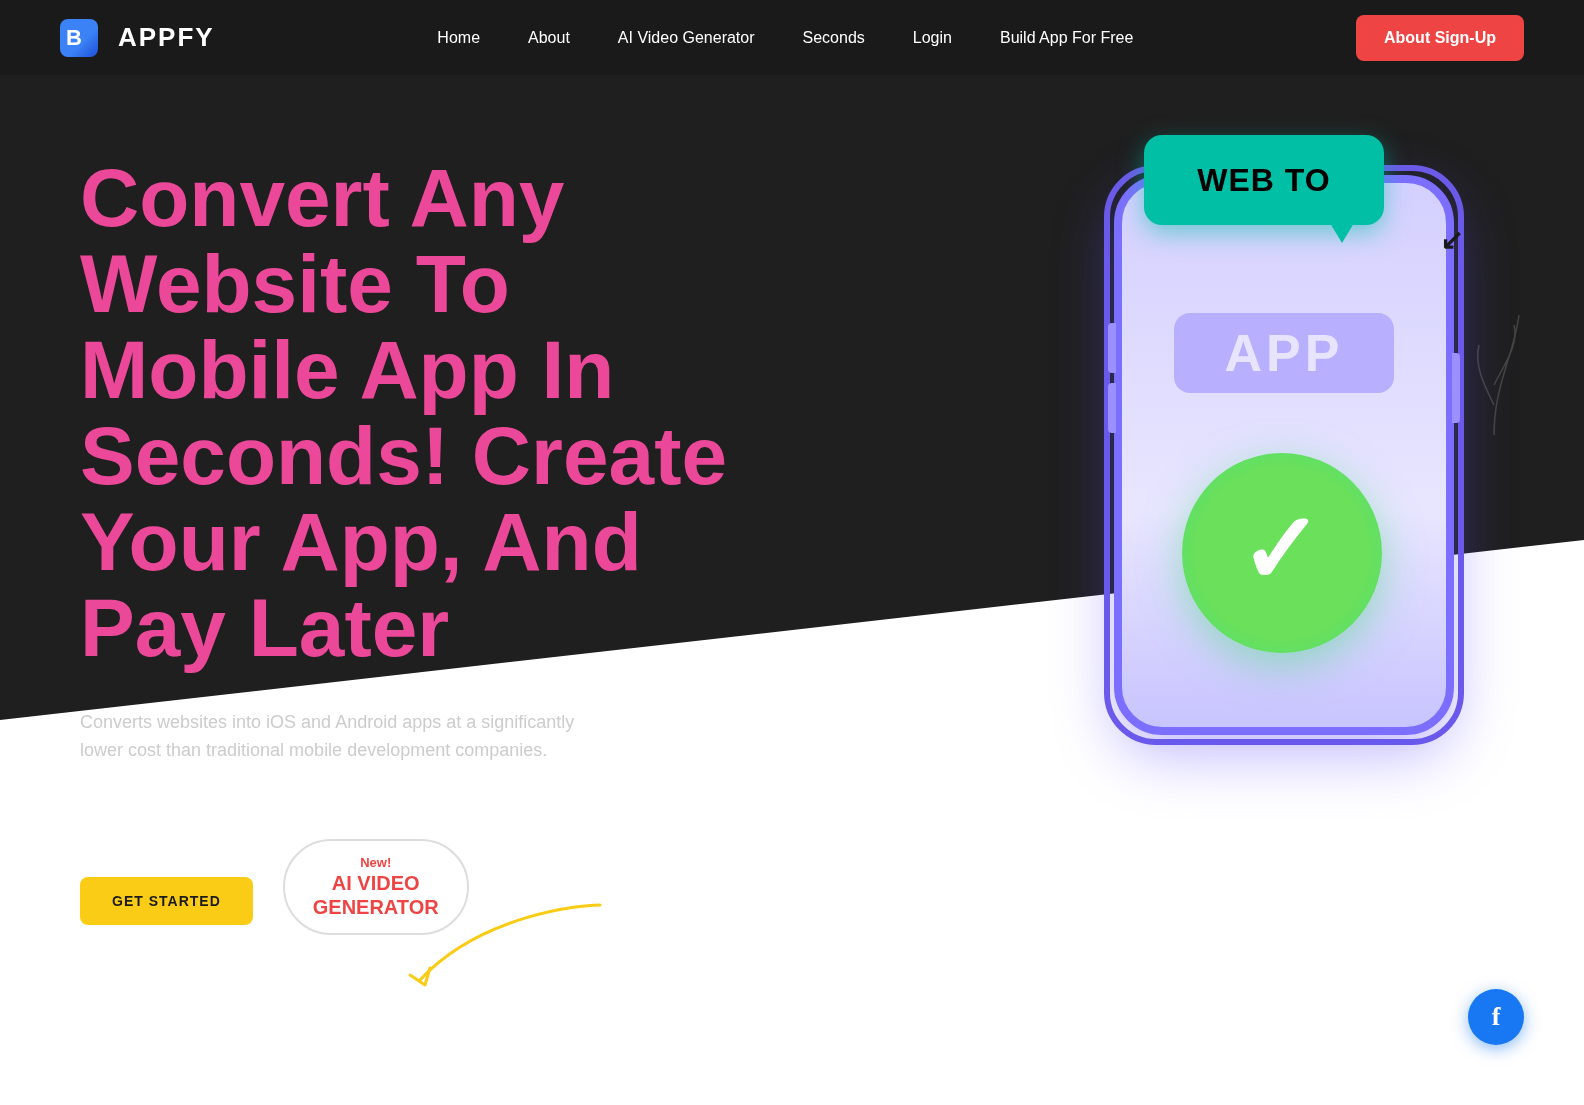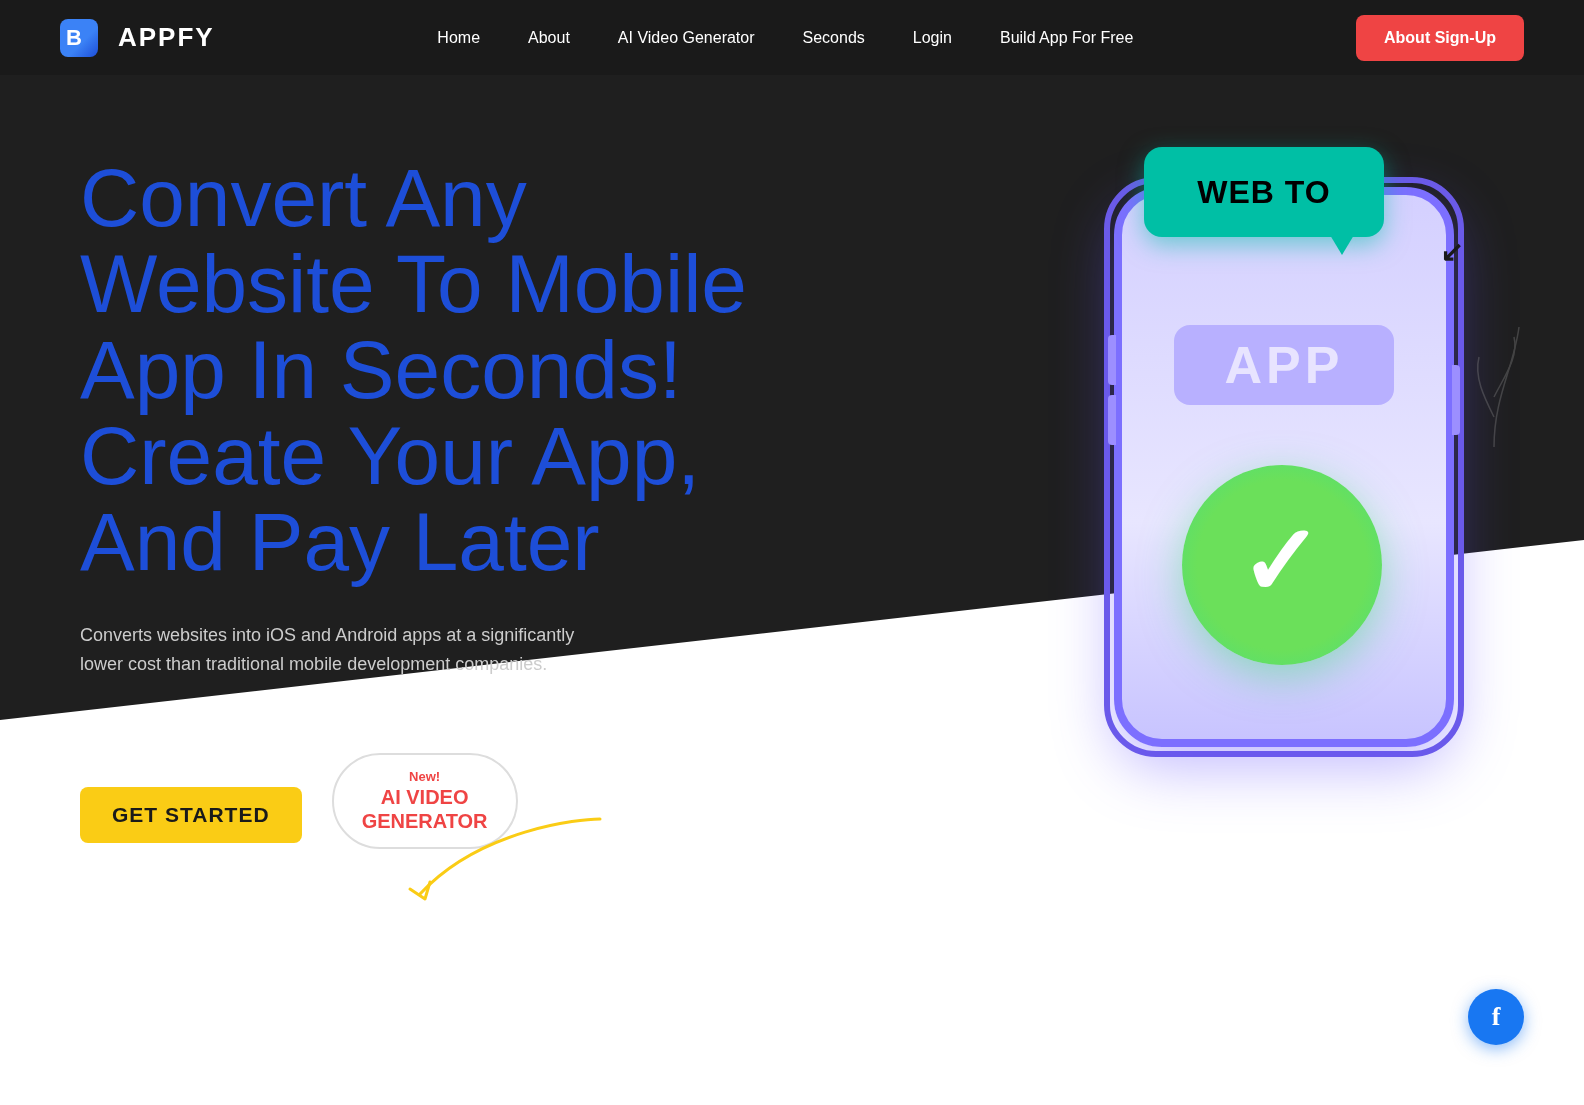--- a/index.html
+++ b/index.html
@@ -56,34 +56,34 @@
       z-index: 0;
     }
     .hero-content {
       position: relative; z-index: 2;
       display: flex; align-items: flex-start; justify-content: space-between;
       padding: 80px 80px 0 80px;
       max-width: 1584px;
     }
     .hero-left { max-width: 700px; }
     .hero-title {
-      font-size: 82px; font-weight: 400; color: #1d4ed8;
+      font-size: 82px; font-weight: 700; color: #ec4899;
       line-height: 1.05; margin-bottom: 36px;
     }
     .hero-subtitle {
       font-size: 18px; color: #ccc; line-height: 1.6;
       max-width: 520px; margin-bottom: 74px;
     }
     .hero-buttons {
       display: flex; align-items: center; gap: 30px; position: relative;
     }
     .btn-get-started {
       background: #facc15; color: #1a1a1a; border: none;
       padding: 16px 32px; border-radius: 8px;
-      font-size: 21px; font-weight: 900; cursor: pointer;
+      font-size: 14px; font-weight: 900; cursor: pointer;
       letter-spacing: 1px; text-transform: uppercase;
       font-family: 'Arial Black', sans-serif;
       margin-top: 28px;
     }
     .btn-ai-video {
       background: #fff; color: #1a1a1a; border: 2px solid #ddd;
       padding: 14px 28px; border-radius: 50px;
       font-size: 15px; font-weight: 800; cursor: pointer;
       display: flex; flex-direction: column; align-items: center;
       line-height: 1.2;
@@ -97,21 +97,21 @@
       width: 220px; height: 100px;
     }
 
     
     .hero-right {
       position: relative; width: 420px; flex-shrink: 0;
       margin-top: -20px;
     }
     .phone-wrapper {
       position: relative; width: 380px; height: 620px;
-      margin: 12px auto;
+      margin: 0 auto;
       padding-left: 8px;
     }
     
     .phone-body {
       position: absolute; top: 40px; left: 10px;
       width: 340px; height: 560px;
       background: linear-gradient(180deg, #d4d0ff 0%, #e8e6ff 60%, #c8c4ff 100%);
       border-radius: 48px;
       border: 8px solid #7c6fff;
       box-shadow: 0 20px 60px rgba(100, 80, 255, 0.4);

